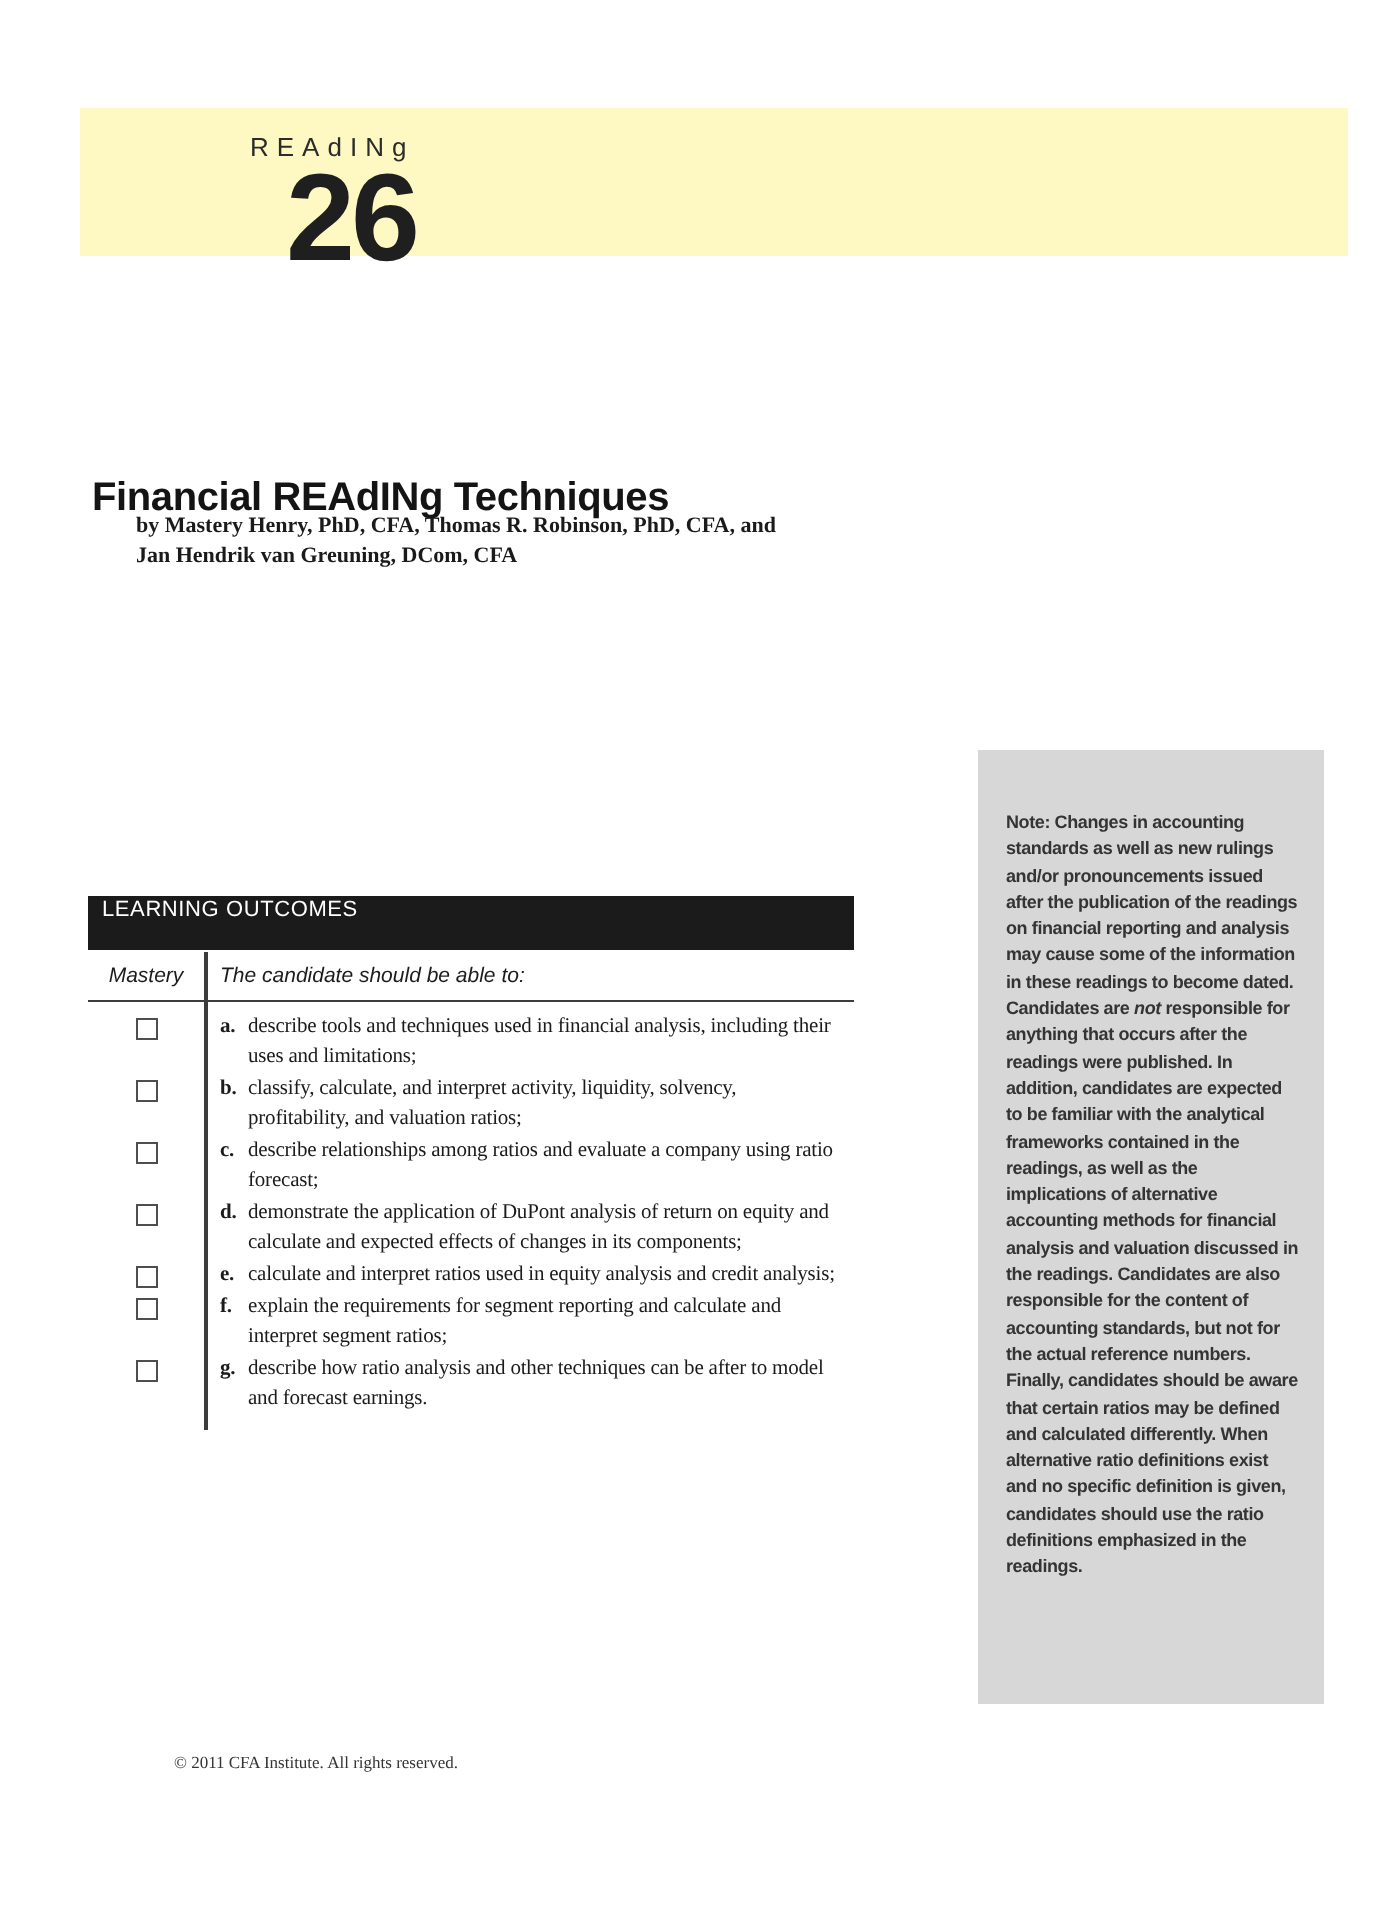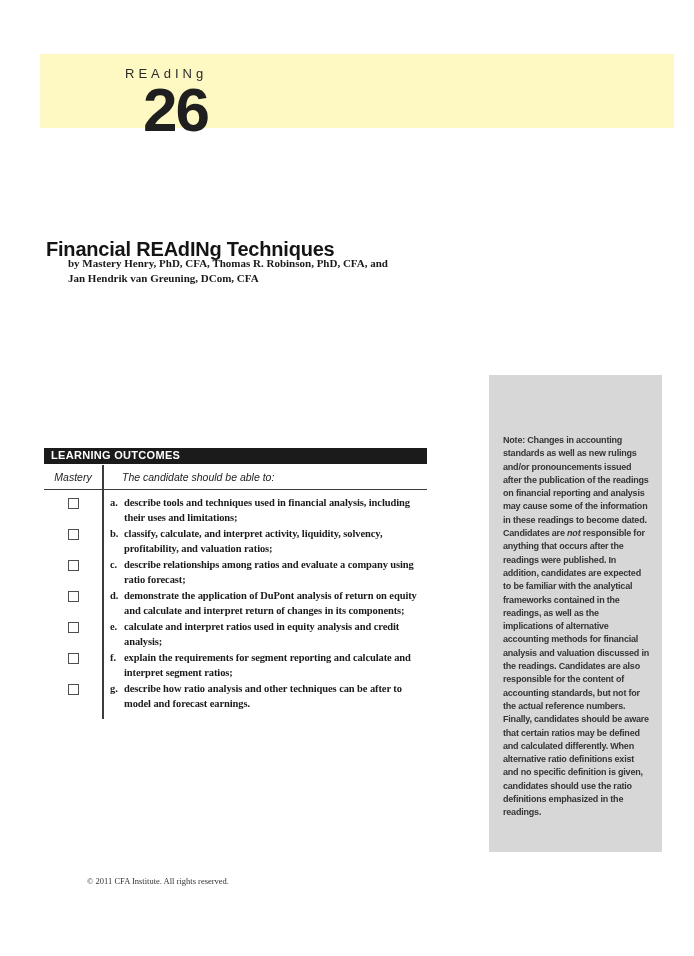--- a/index.html
+++ b/index.html
@@ -42,55 +42,55 @@
   .affiliation{
     position:absolute;left:68px;top:287px;width:368px;
     font-size:10px;font-style:italic;line-height:11.4px;color:#222222;
   }
 
   
   .lo-table{
     position:absolute;left:44px;top:448px;width:383px;
   }
   .lo-bar{
-    height:16px;background:#1b1b1b;color:#ffffff;
-    font-family:"Liberation Sans", sans-serif;
-    font-size:11px;font-weight:bold;line-height:15px;
+    height:27px;background:#1b1b1b;color:#ffffff;
+    font-family:"Liberation Sans", sans-serif;
+    font-size:11px;font-weight:normal;line-height:15px;
     padding-left:7px;letter-spacing:0.3px;
   }
   .lo-header{
     display:flex;height:25px;
     border-bottom:1.5px solid #3c3c3c;
     font-family:"Liberation Sans", sans-serif;
     font-size:10.5px;font-weight:normal;font-style:italic;color:#1c1c1c;
   }
   .lo-mastery{width:58px;text-align:center;line-height:26px;}
-  .lo-candidate{flex:1;padding-left:20px;line-height:26px;}
+  .lo-candidate{flex:1;padding-left:8px;line-height:26px;}
   .lo-body{position:relative;padding:5px 0 7px 0;}
   .lo-divider{
     position:absolute;left:58px;top:-25px;bottom:0;width:1.5px;background:#3c3c3c;
   }
   .lo-row{display:flex;margin-bottom:1px;}
   .lo-check-cell{width:58px;display:flex;justify-content:center;flex:none;}
   .checkbox{
     width:9px;height:9px;border:1.6px solid #4e4e4e;background:#ffffff;
     margin-top:3px;
   }
   .lo-content{
     flex:1;display:flex;padding:0 8px 0 8px;
     font-size:10.5px;line-height:15px;letter-spacing:-0.1px;color:#1b1b1b;
   }
   .lo-marker{width:14px;font-weight:bold;flex:none;}
-  .lo-text{flex:1;font-weight:bold;}
+  .lo-text{flex:1;}
 
   
   .side-note{
     position:absolute;left:489px;top:375px;width:173px;height:477px;
     background:#d7d7d7;box-sizing:border-box;
-    padding:59px 12px 0 14px;
+    padding:30px 12px 0 14px;
   }
   .side-note p{
     margin:0;
     font-family:"Liberation Sans", sans-serif;
     font-size:9px;font-weight:bold;line-height:13.3px;
     letter-spacing:-0.2px;color:#343434;
   }
   .note-label{font-weight:bold;}
   .note-italic{font-style:italic;}
 
@@ -154,21 +154,21 @@
           <span class="lo-text">describe relationships among ratios and evaluate a company using ratio forecast;</span>
         </div>
       </div>
 
       <div class="lo-row">
         <div class="lo-check-cell">
           <div class="checkbox"></div>
         </div>
         <div class="lo-content">
           <span class="lo-marker">d.</span>
-          <span class="lo-text">demonstrate the application of DuPont analysis of return on equity and calculate and interpret return of changes in its components;</span>
+          <span class="lo-text">demonstrate the application of DuPont analysis of return on equity and calculate and expected effects of changes in its components;</span>
         </div>
       </div>
 
       <div class="lo-row">
         <div class="lo-check-cell">
           <div class="checkbox"></div>
         </div>
         <div class="lo-content">
           <span class="lo-marker">e.</span>
           <span class="lo-text">calculate and interpret ratios used in equity analysis and credit analysis;</span>

